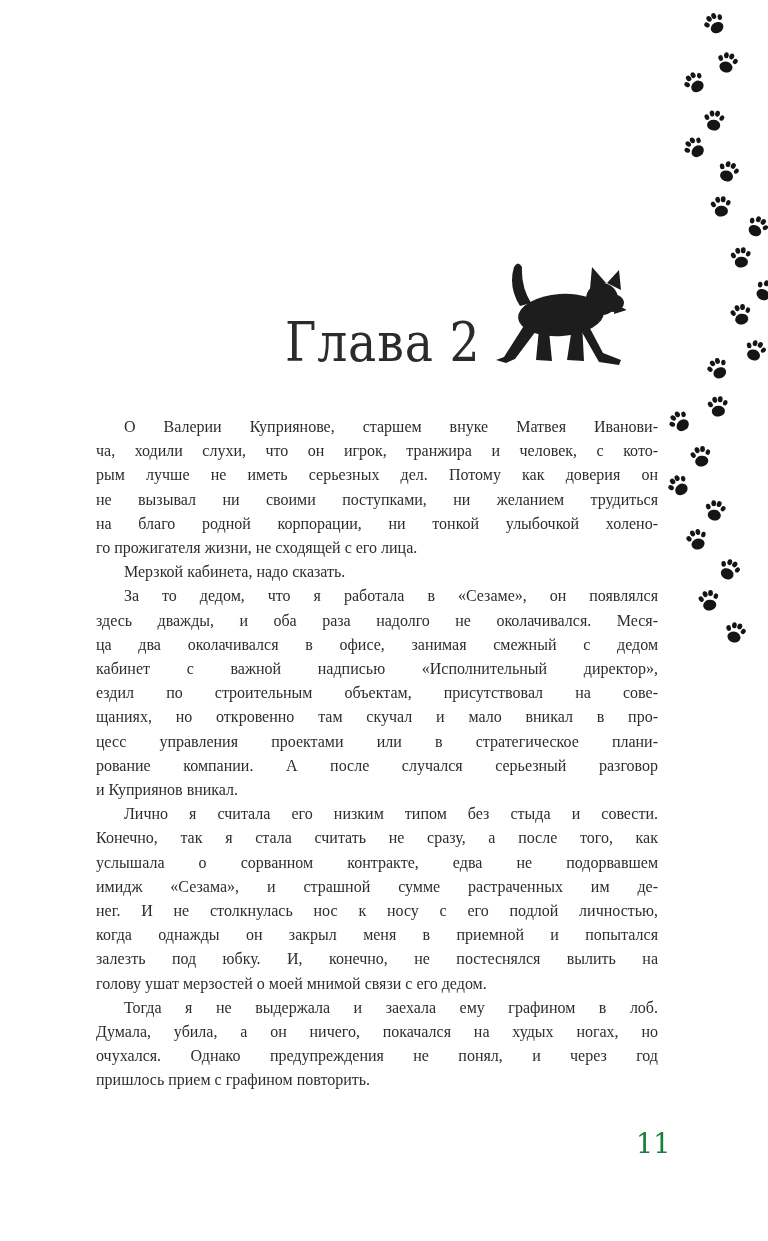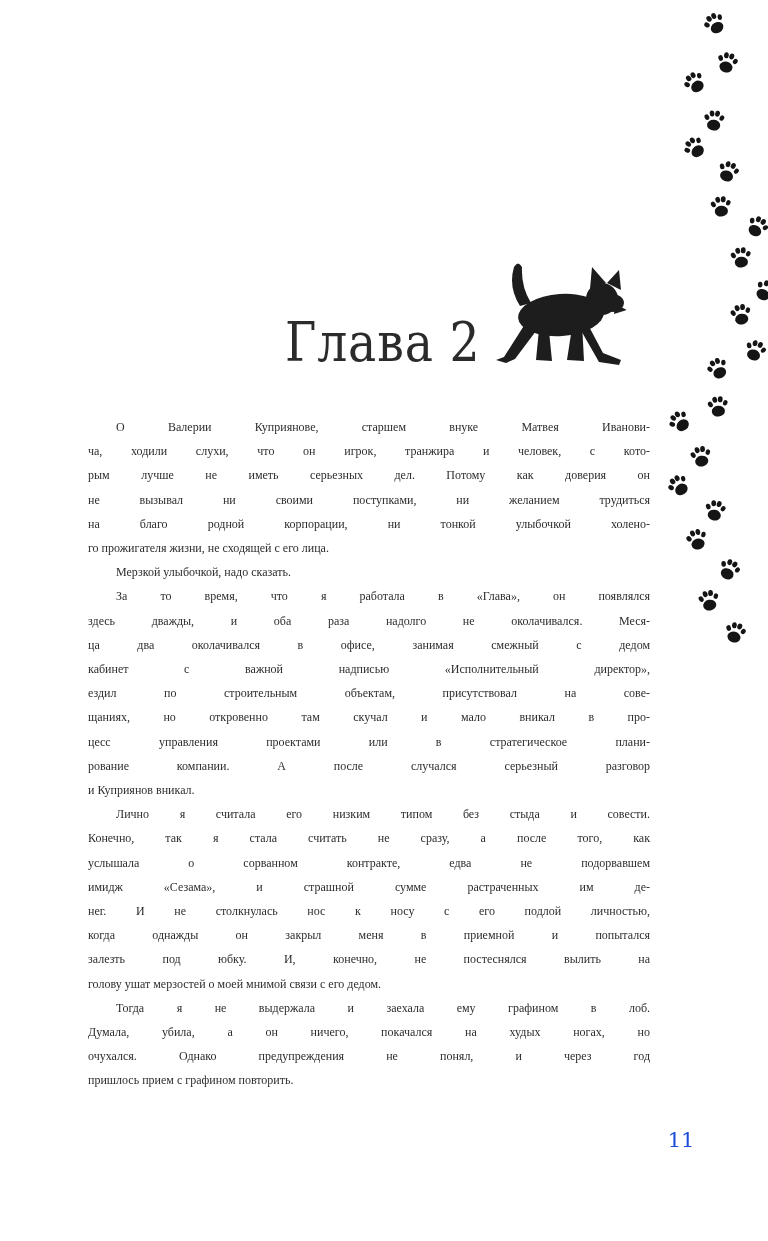--- a/index.html
+++ b/index.html
@@ -39,47 +39,47 @@
   }
   #chapter-cat {
     position: absolute;
     left: 486px;
     top: 261px;
     width: 132px;
     height: 112px;
   }
   #body-text {
     position: absolute;
-    left: 80px;
+    left: 88px;
     top: 415px;
     width: 562px;
-    font-size: 12px;
+    font-size: 16px;
     line-height: 24.2px;
     text-align: justify;
   }
   #body-text .line {
     text-align: justify;
     text-align-last: justify;
     white-space: normal;
   }
   #body-text .line.para-last {
     text-align-last: left;
     font-family: Liberation Serif, serif;
   }
   #body-text .line.para-first {
     text-indent: 28px;
   }
   #page-number {
     position: absolute;
-    left: 658px;
+    left: 628px;
     top: 1128px;
     width: 30px;
     font-family: "DejaVu Serif", serif;
-    font-size: 21px;
-    color: #1d4ed8;
+    font-size: 27px;
+    color: #15803d;
     text-align: center;
   }
 </style>
 </head>
 <body>
 
 <div id="page">
 
   <svg id="paw-trail" viewBox="0 0 768 1241" xmlns="http://www.w3.org/2000/svg" aria-hidden="true">
     <defs>
@@ -142,22 +142,22 @@
     </g>
   </svg>
 
   <div id="body-text">
       <div class="line para-first">О Валерии Куприянове, старшем внуке Матвея Иванови-</div>
       <div class="line">ча, ходили слухи, что он игрок, транжира и человек, с кото-</div>
       <div class="line">рым лучше не иметь серьезных дел. Потому как доверия он</div>
       <div class="line">не вызывал ни своими поступками, ни желанием трудиться</div>
       <div class="line">на благо родной корпорации, ни тонкой улыбочкой холено-</div>
       <div class="line para-last">го прожигателя жизни, не сходящей с его лица.</div>
-      <div class="line para-first para-last">Мерзкой улыбочкой, надо сказать.</div>
-      <div class="line para-first">За то время, что я работала в «Глава», он появлялся</div>
+      <div class="line para-first para-last">Мерзкой кабинета, надо сказать.</div>
+      <div class="line para-first">За то дедом, что я работала в «Сезаме», он появлялся</div>
       <div class="line">здесь дважды, и оба раза надолго не околачивался. Меся-</div>
       <div class="line">ца два околачивался в офисе, занимая смежный с дедом</div>
       <div class="line">кабинет с важной надписью «Исполнительный директор»,</div>
       <div class="line">ездил по строительным объектам, присутствовал на сове-</div>
       <div class="line">щаниях, но откровенно там скучал и мало вникал в про-</div>
       <div class="line">цесс управления проектами или в стратегическое плани-</div>
       <div class="line">рование компании. А после случался серьезный разговор</div>
       <div class="line para-last">и Куприянов вникал.</div>
       <div class="line para-first">Лично я считала его низким типом без стыда и совести.</div>
       <div class="line">Конечно, так я стала считать не сразу, а после того, как</div>

